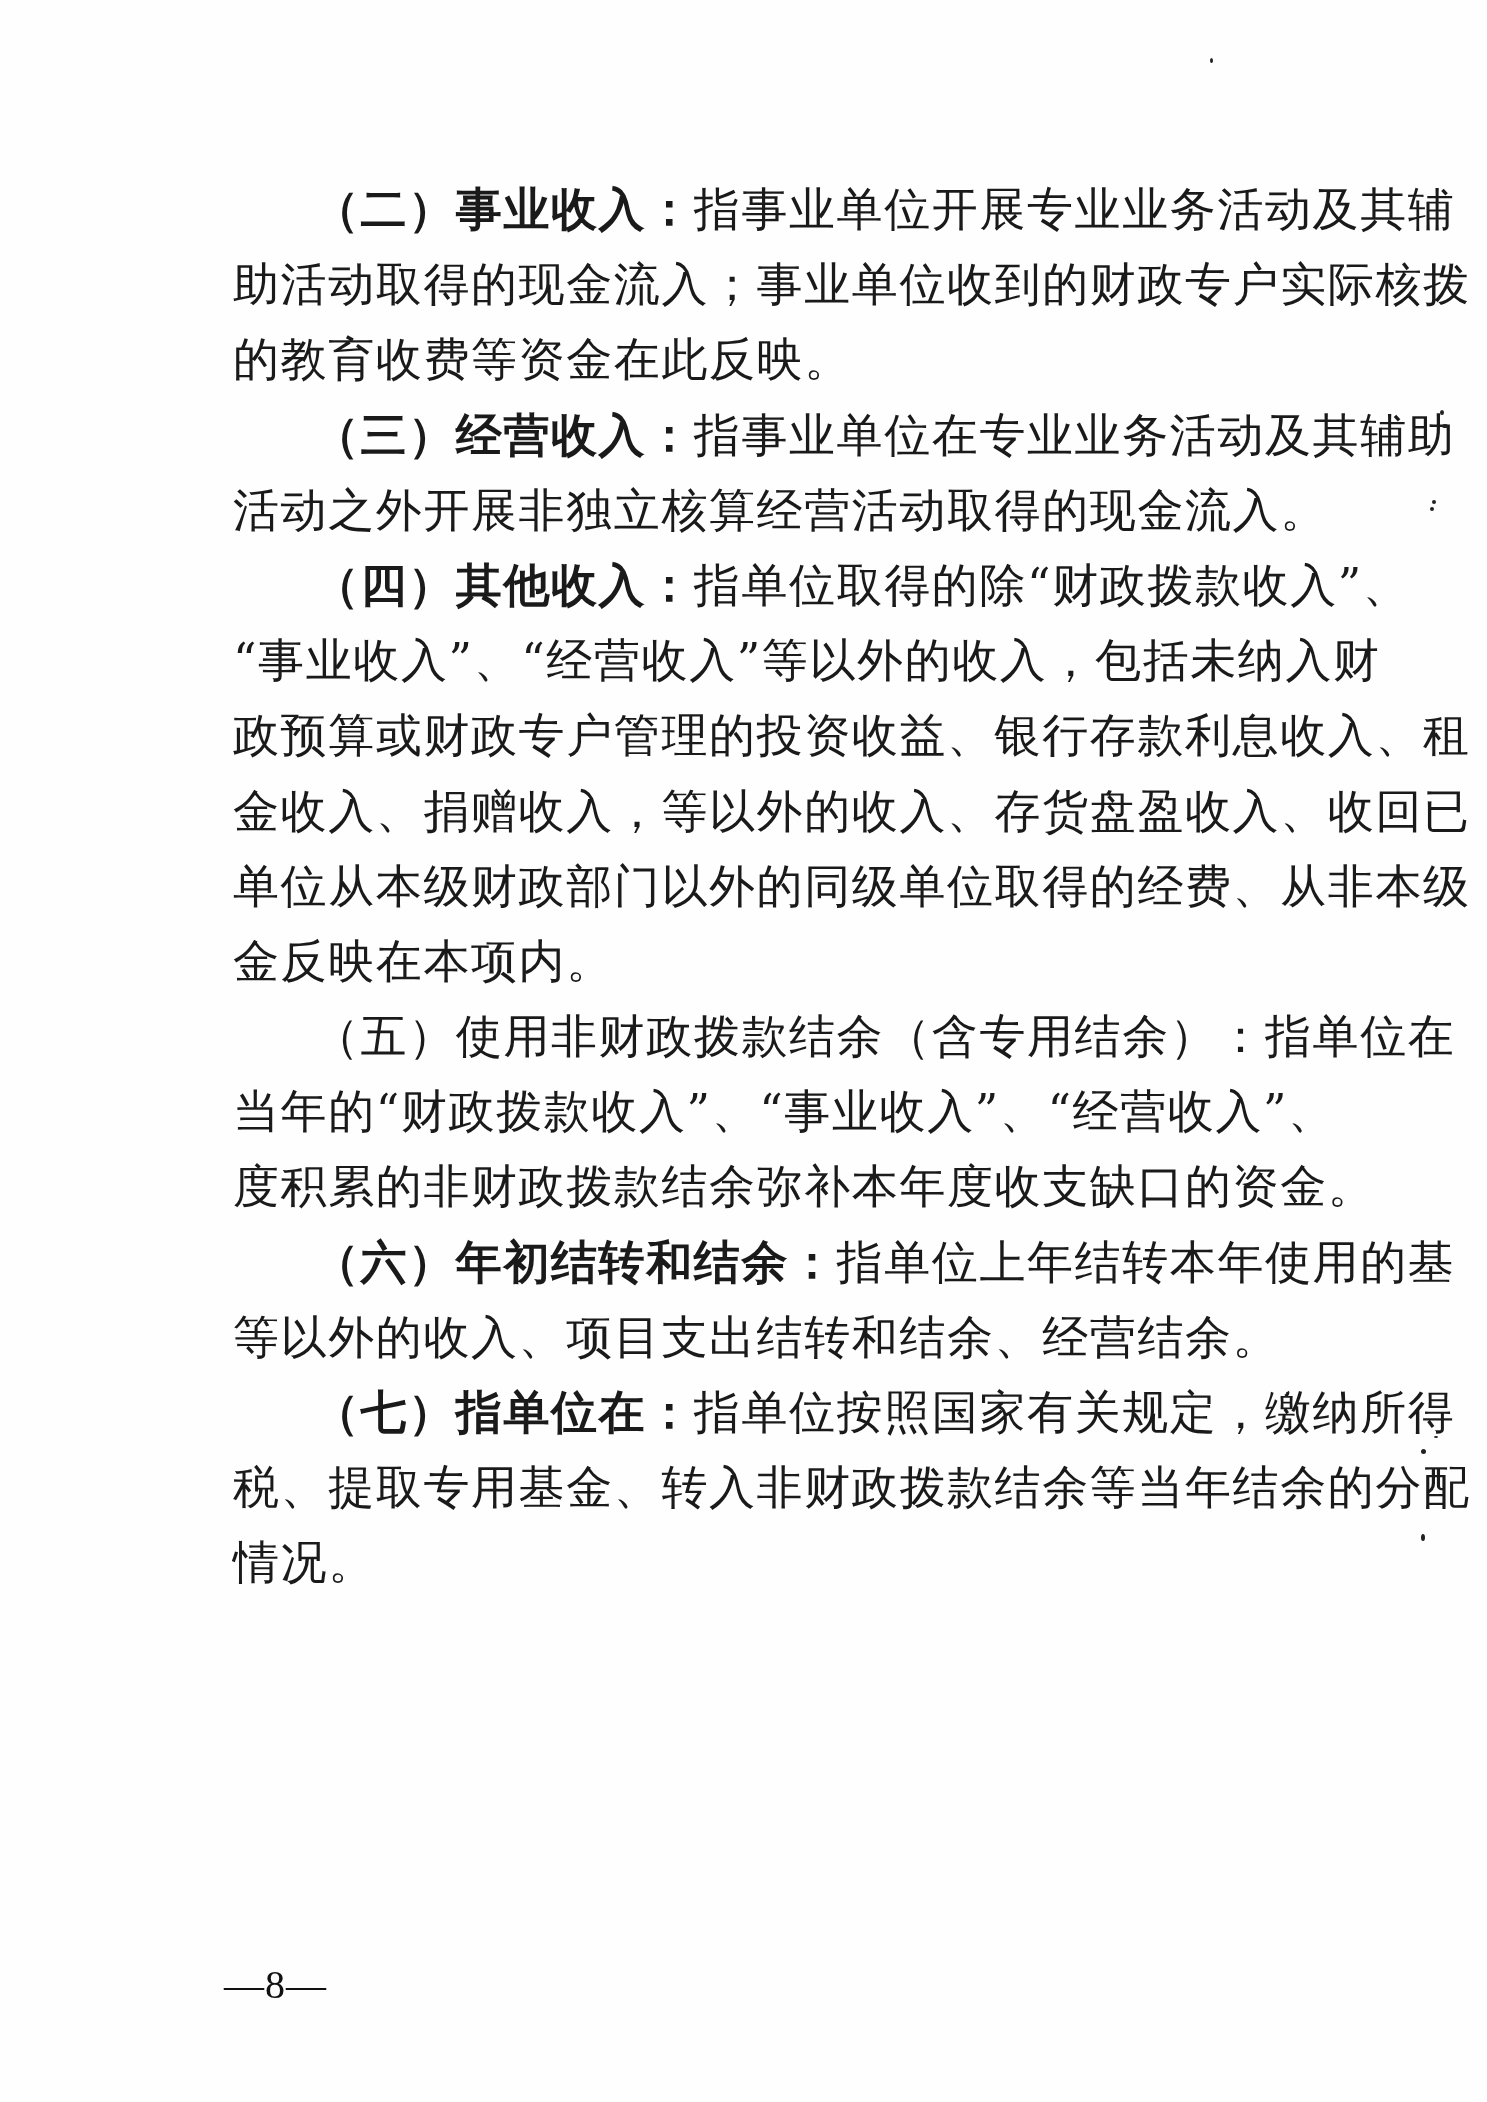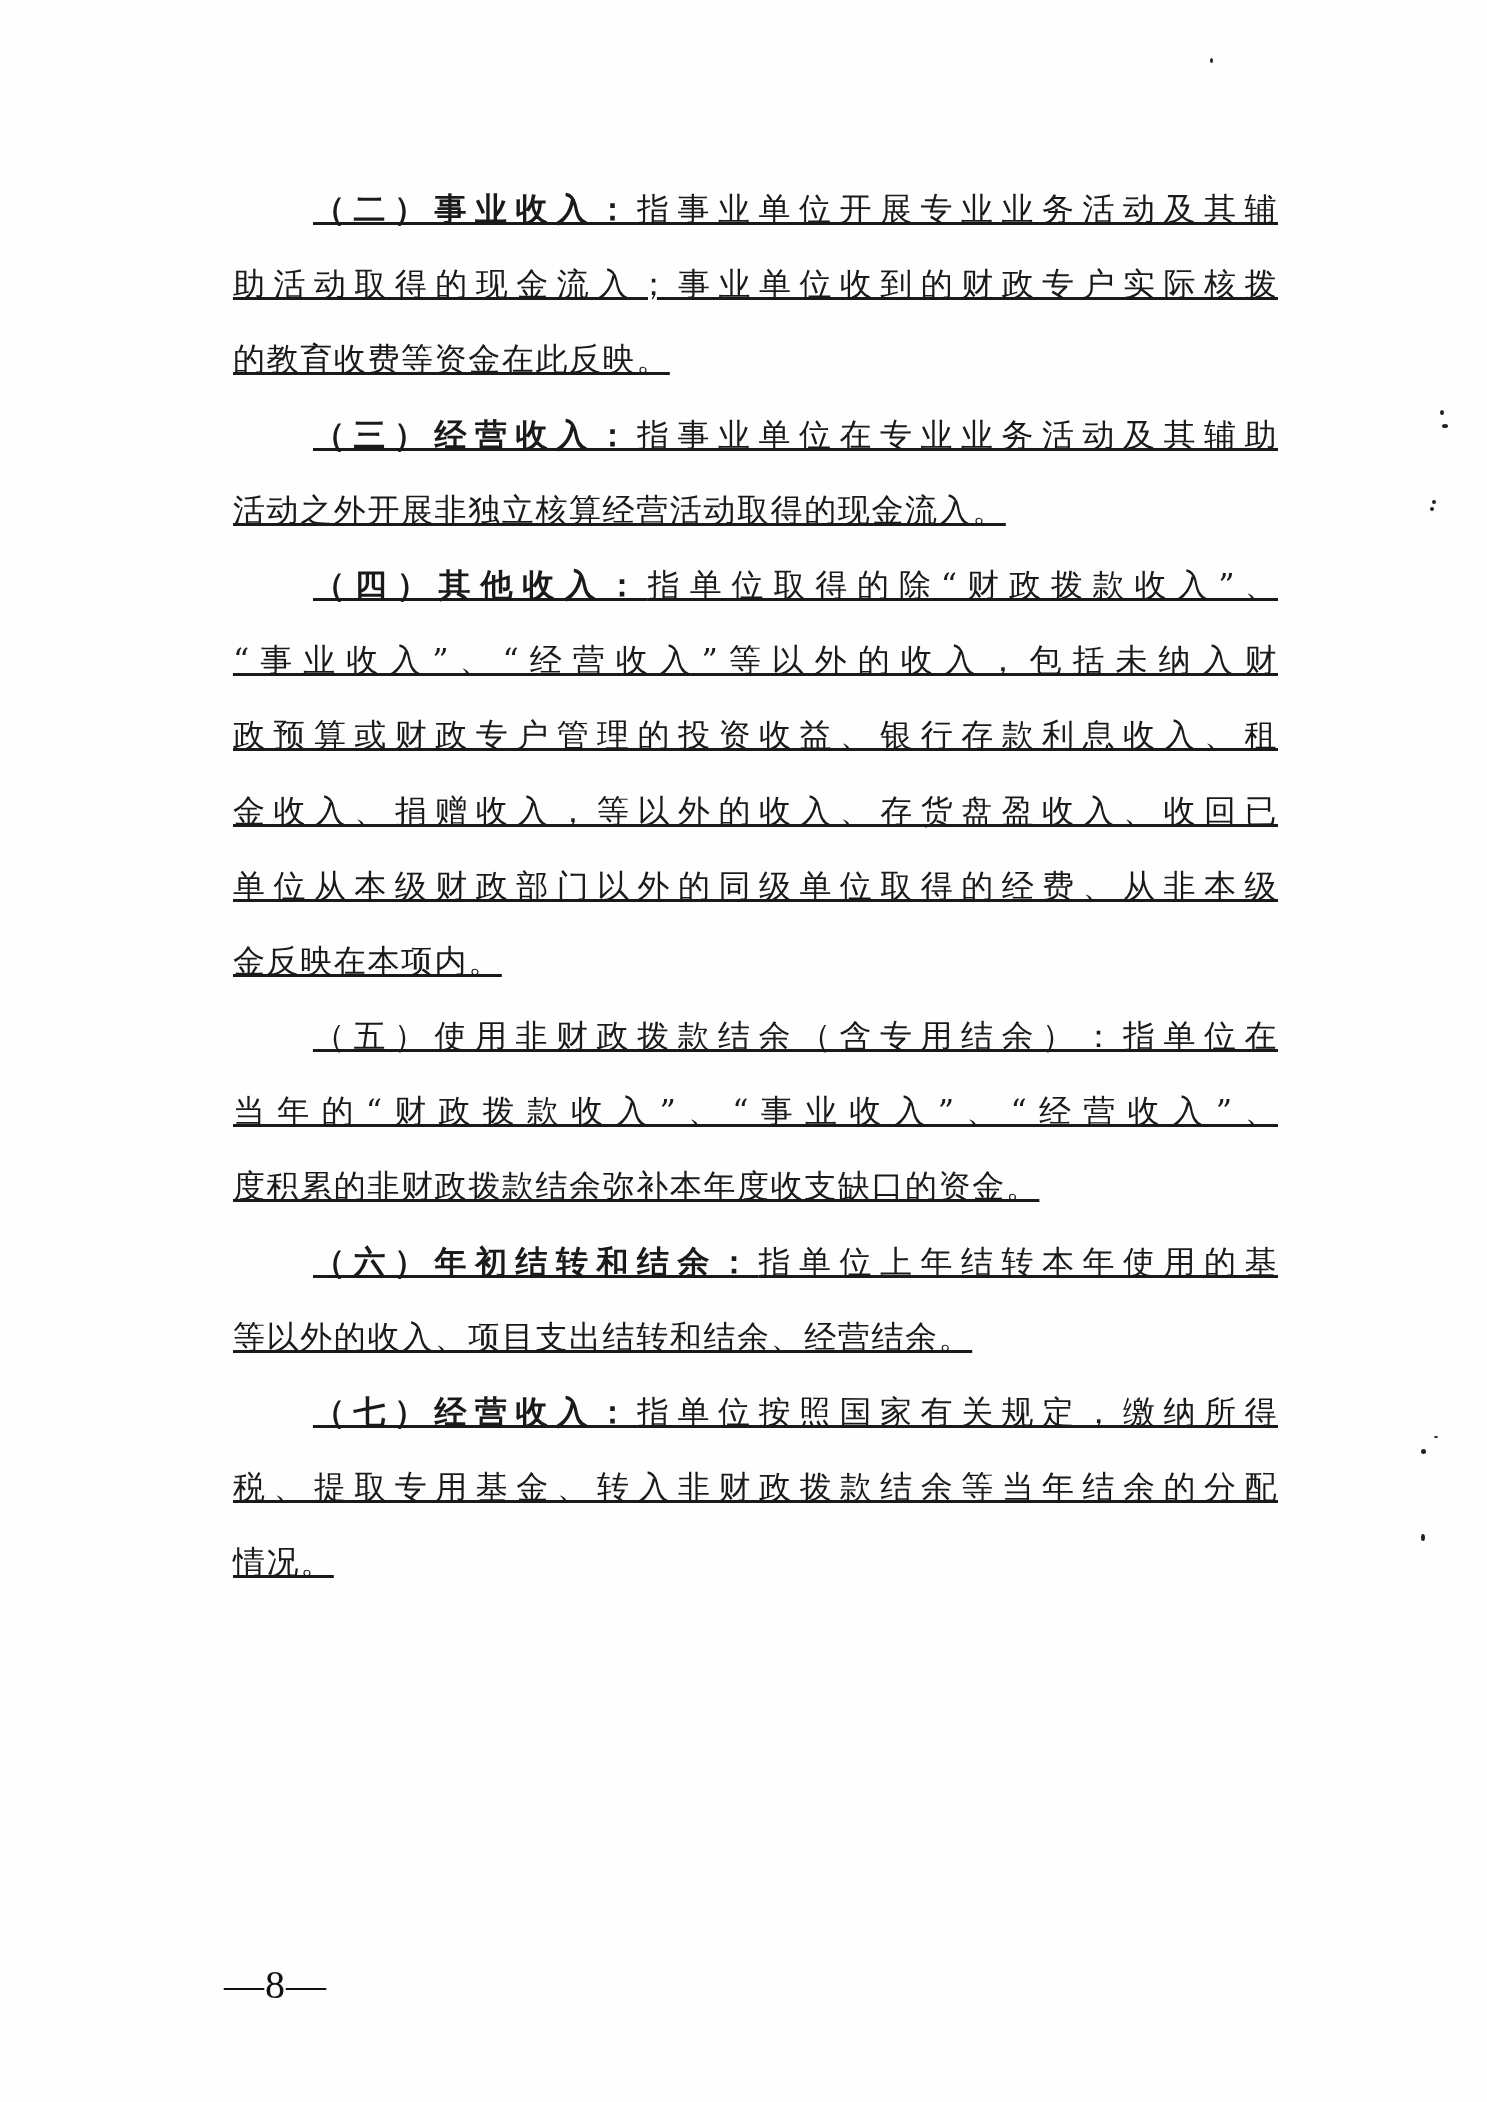--- a/index.html
+++ b/index.html
@@ -23,27 +23,26 @@
     }
     .text-block {
       position: absolute;
       left: 233px;
       top: 172px;
       width: 1045px;
     }
     .line {
       height: 75.2px;
       line-height: 75.2px;
-      font-size: 32px;
+      font-size: 46px;
       white-space: nowrap;
       letter-spacing: 1.6px;
       text-align: justify;
       text-align-last: justify;
       overflow: visible;
-      text-decoration: underline;
     }
     .line.last {
       text-align-last: left;
     }
     .line.indent {
       padding-left: 80px;
     }
     .heading {
       font-weight: bold;
     }
@@ -89,21 +88,21 @@
       <div>
         <div class="line indent"><span>（五）使用非财政拨款结余（含专用结余）：指单位在</span></div>
         <div class="line"><span>当年的“财政拨款收入”、“事业收入”、“经营收入”、</span></div>
         <div class="line last"><span>度积累的非财政拨款结余弥补本年度收支缺口的资金。</span></div>
       </div>
       <div>
         <div class="line indent"><span class="heading">（六）年初结转和结余：</span><span>指单位上年结转本年使用的基</span></div>
         <div class="line last"><span>等以外的收入、项目支出结转和结余、经营结余。</span></div>
       </div>
       <div>
-        <div class="line indent"><span class="heading">（七）经营收入：</span><span>指单位按照国家有关规定，缴纳所得</span></div>
+        <div class="line indent"><span class="heading">（七）指单位在：</span><span>指单位按照国家有关规定，缴纳所得</span></div>
         <div class="line"><span>税、提取专用基金、转入非财政拨款结余等当年结余的分配</span></div>
         <div class="line last"><span>情况。</span></div>
       </div>
     </div>
 
   <div class="page-number">—8—</div>
 
   <div class="speck" style="left:1210px;top:58px;width:3px;height:5px;"></div>
   <div class="speck" style="left:1440px;top:410px;width:4px;height:5px;"></div>
   <div class="speck" style="left:1442px;top:424px;width:6px;height:4px;"></div>

